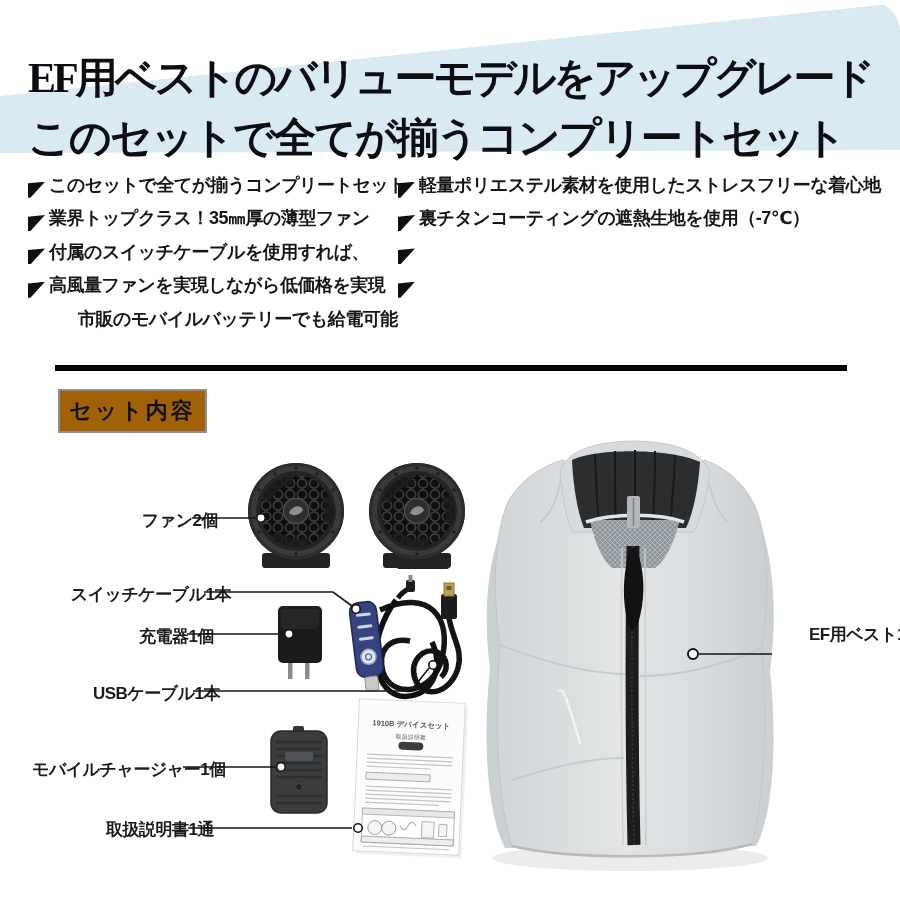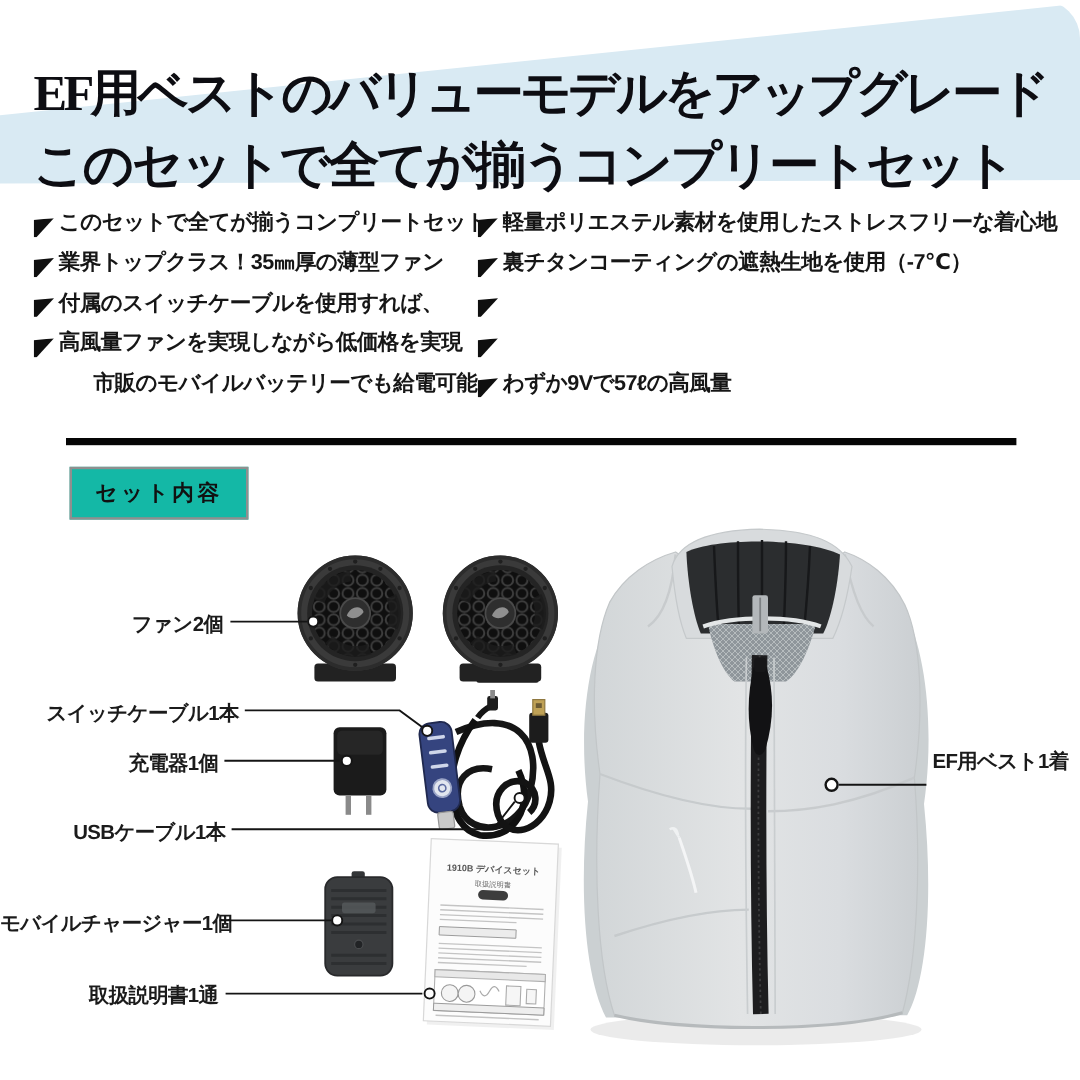--- a/index.html
+++ b/index.html
@@ -18,25 +18,25 @@
   #feat-right{left:398px;width:500px;}
   .feat-row{position:relative;height:33.4px;display:flex;align-items:center;}
   .flag{flex:0 0 17px;width:17px;height:16px;margin-top:8px;margin-right:4px;background:#0f0f0f;
         clip-path:polygon(0 10%,100% 0,14% 100%,0 100%);}
   .feat-row.cont .flag{visibility:hidden;}
   .feat-row.cont .ft{margin-left:29px;}
   .ft{font-weight:700;font-size:18px;line-height:33.4px;letter-spacing:-0.5px;white-space:nowrap;color:#161616;}
   
   #divider{position:absolute;left:55px;top:365px;width:792px;height:6px;background:#050505;}
   #set-heading{position:absolute;left:58px;top:389px;width:145px;height:40px;border:2px solid #8f8f8f;
-               background:#14b8a6;display:flex;align-items:center;justify-content:center;
-               font-weight:700;font-size:18px;letter-spacing:3px;color:#111;}
+               background:#a16207;display:flex;align-items:center;justify-content:center;
+               font-weight:700;font-size:22px;letter-spacing:3px;color:#111;}
   
   .lbl{position:absolute;font-weight:700;font-size:17px;letter-spacing:-0.5px;color:#1b1b1b;
-       text-align:right;white-space:nowrap;}
+       text-align:right;white-space:nowrap;margin-left:32px;}
   #lbl-fan{left:0;width:186px;top:509px;}
   #lbl-switch{left:0;width:199px;top:583px;}
   #lbl-charger{left:0;width:182px;top:625px;}
   #lbl-usb{left:0;width:188px;top:682px;}
   #lbl-mobile{left:0;width:177px;top:758px;}
   #lbl-manual{left:0;width:182px;top:818px;}
   #lbl-vest{left:777px;top:623px;text-align:left;}
   
   #set-art{position:absolute;left:0;top:430px;width:900px;height:470px;}
 </style>
@@ -80,24 +80,20 @@
       </div>
     <div class="feat-row">
         <span class="flag"></span>
         <span class="ft">裏チタンコーティングの遮熱生地を使用（-7℃）</span>
       </div>
     <div class="feat-row">
         <span class="flag"></span>
       </div>
     <div class="feat-row">
         <span class="flag"></span>
-      </div>
-    <div class="feat-row">
-        <span class="flag"></span>
-        <span class="ft">わずか9Vで57ℓの高風量</span>
       </div>
   </div>
 
   <div id="divider"></div>
   <div id="set-heading">セット内容</div>
 
   <div class="lbl" id="lbl-fan">ファン2個</div>
   <div class="lbl" id="lbl-switch">スイッチケーブル1本</div>
   <div class="lbl" id="lbl-charger">充電器1個</div>
   <div class="lbl" id="lbl-usb">USBケーブル1本</div>

